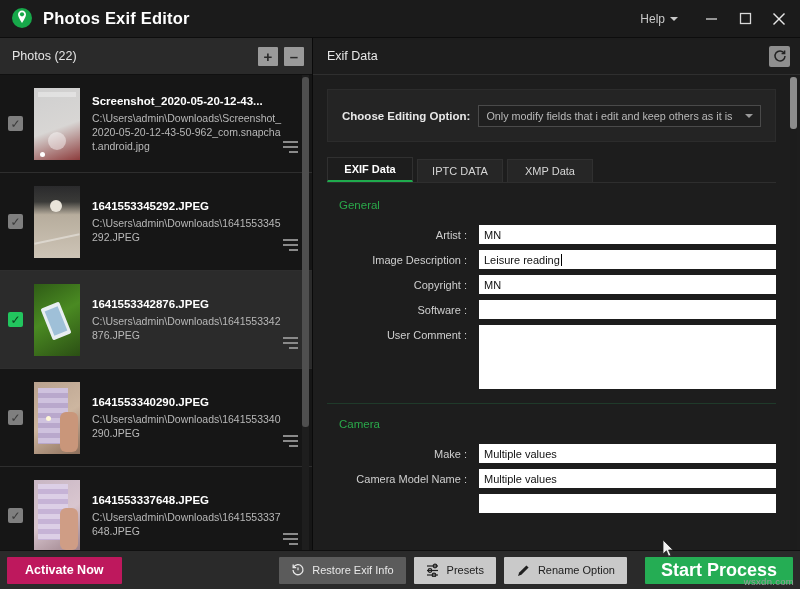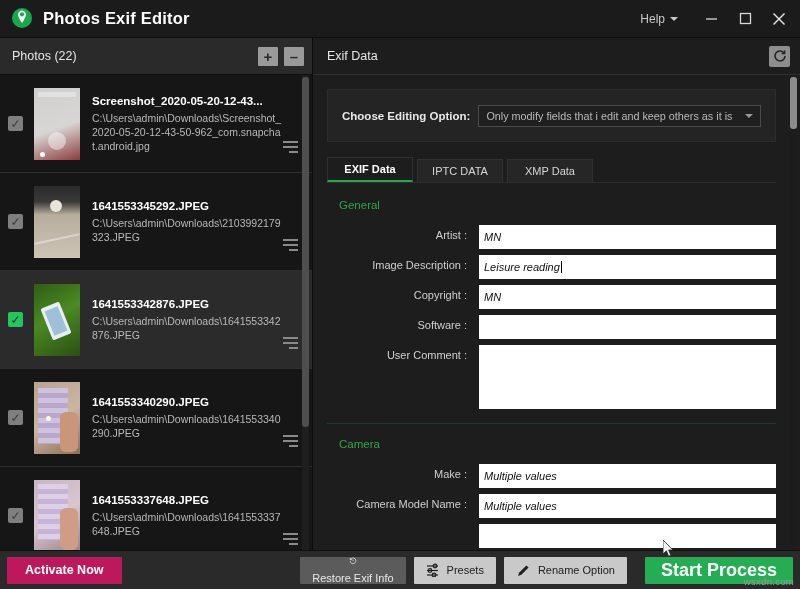--- a/index.html
+++ b/index.html
@@ -189,23 +189,22 @@
 
   .section-title { color: #2aa84a; font-size: 11.5px; margin: 0 0 14px 12px; }
   .form-row { display: flex; align-items: flex-start; margin-bottom: 6px; }
   .form-label {
     width: 152px; flex: 0 0 152px; text-align: right;
     color: #cfcfcf; font-size: 11px; padding-right: 12px; padding-top: 4px;
   }
   .form-input {
     flex: 1; height: 19px; background: #ffffff; border: none;
     color: #111111; font-size: 11px;
-    padding: 12px 5px; display: flex; align-items: center;
+    padding: 0 5px; display: flex; align-items: center;
     font-family: "Liberation Sans", sans-serif;
-    font-style: italic;
   }
   .form-input.caret::after {
     content: ""; display: inline-block; width: 1px; height: 12px; background: #000; margin-left: 1px;
   }
   .form-textarea {
     flex: 1; height: 64px; background: #ffffff; border: none;
   }
   .divider-green { border-top: 1px solid #1f3a2a; margin: 14px 0 0 0; }
 
   
@@ -224,21 +223,21 @@
     border-radius: 1px;
     text-align: center;
   }
   .bb-spacer { flex: 1; }
   .tool-btn {
     height: 27px; padding: 0 12px; margin-left: 8px;
     display: flex; align-items: center; gap: 7px;
     font-size: 11px; color: #202020;
     background: #c9c9c9; border-radius: 1px;
   }
-  .tool-btn.dark { background: #5b5b5b; color: #e8e8e8; flex-direction: column; }
+  .tool-btn.dark { background: #5b5b5b; color: #e8e8e8; }
   .start-btn {
     background: #25ad54; color: #ffffff;
     font-size: 18px; font-weight: bold;
     height: 27px; padding: 0 16px; margin-left: 18px;
     display: flex; align-items: center; justify-content: center;
     border-radius: 1px;
   }
 
   .watermark {
     position: absolute; right: 6px; bottom: 2px;
@@ -316,21 +315,21 @@
         </div>
 
         <div class="photo-item">
           <div class="pi-check">✓</div>
           <div class="pi-thumb" style="background:linear-gradient(180deg,#2a2a2c 0%,#3a3a38 22%,#b7ad9d 40%,#cdc4b6 100%);">
             <div class="g1" style="left:16px;top:14px;width:12px;height:12px;border-radius:50%;background:#e9e4da;"></div>
             <div class="g2" style="left:0;top:52px;width:46px;height:2px;background:rgba(255,255,255,.4);transform:rotate(-12deg);"></div>
           </div>
           <div class="pi-meta">
             <div class="pi-name">1641553345292.JPEG</div>
-            <div class="pi-path">C:\Users\admin\Downloads\2103992179323.JPEG</div>
+            <div class="pi-path">C:\Users\admin\Downloads\1641553345292.JPEG</div>
           </div>
           <div class="pi-handle">
               <i></i>
               <i></i>
               <i></i>
             </div>
         </div>
 
         <div class="photo-item selected">
           <div class="pi-check on">✓</div>

